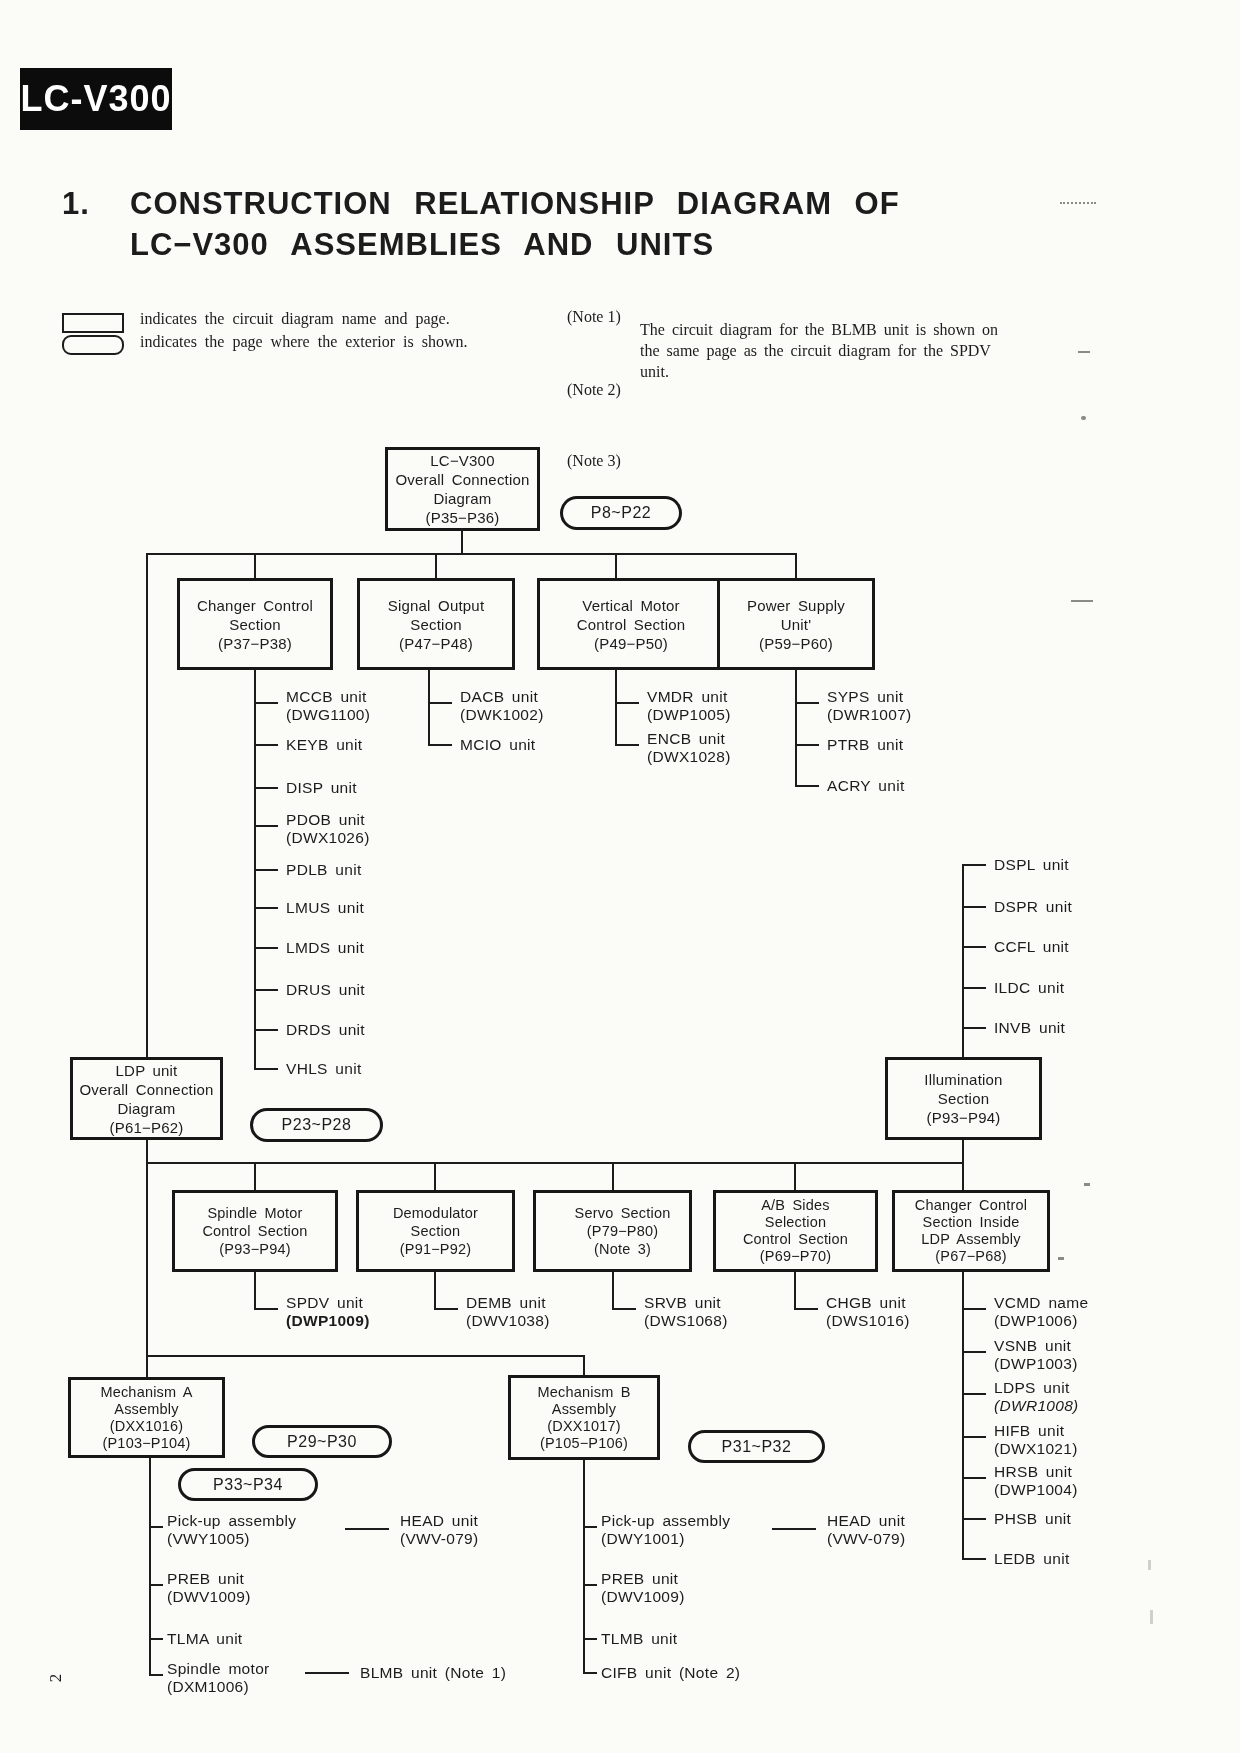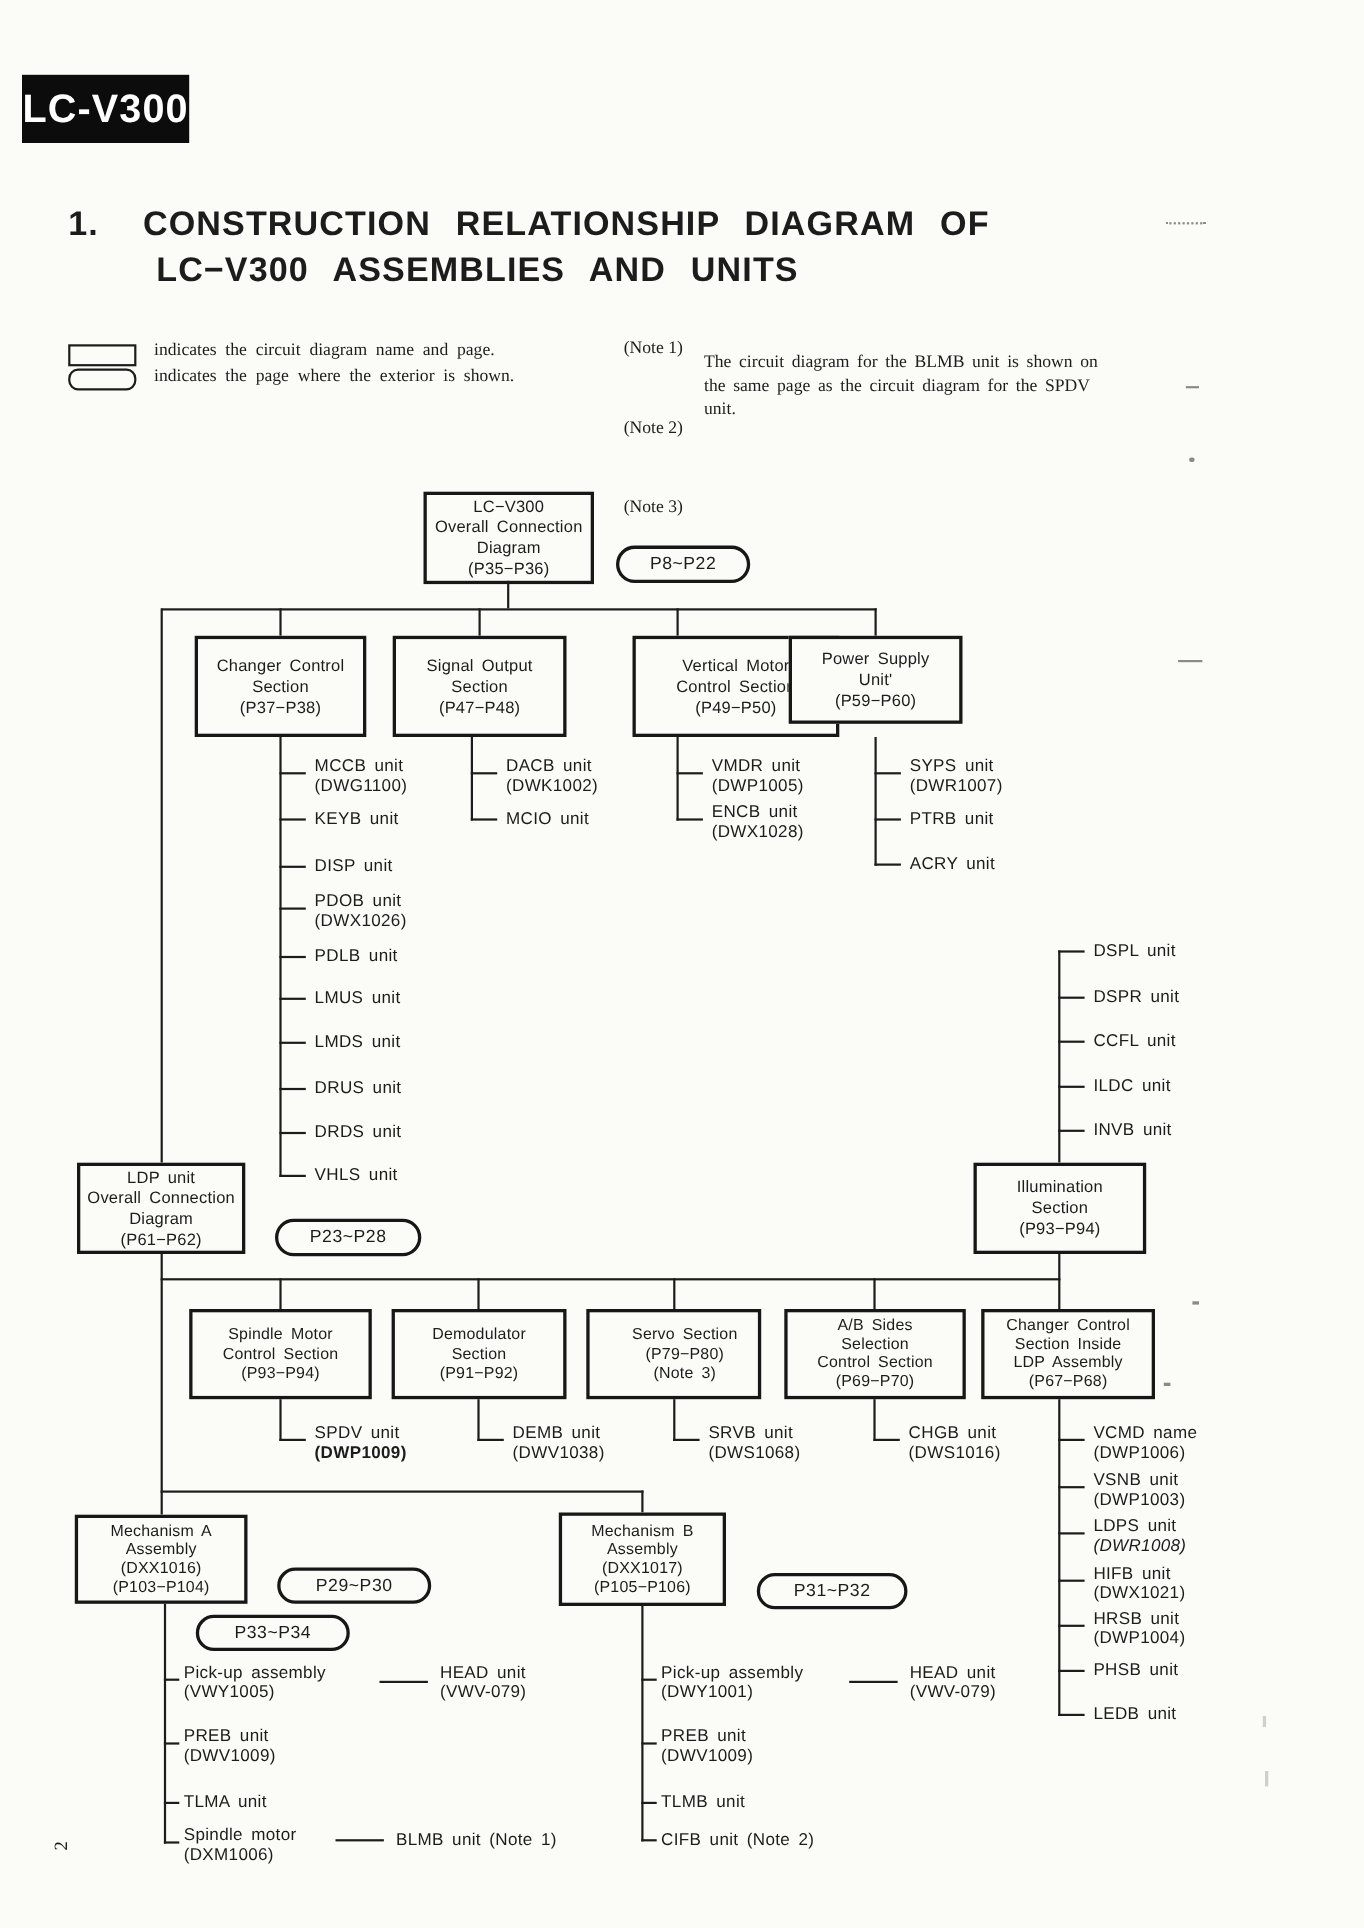--- a/index.html
+++ b/index.html
@@ -26,21 +26,21 @@
   .pagenum{position:absolute;font:17px "Liberation Serif",serif;transform:rotate(-90deg);}
 </style>
 </head>
 <body>
 
 <div class="page">
 
   <div class="badge" style="left:20px;top:68px;width:152px;height:62px;">LC-V300</div>
   <div class="title" style="left:62px;top:186px;">1.</div>
   <div class="title" style="left:130px;top:186px;">CONSTRUCTION RELATIONSHIP DIAGRAM OF</div>
-  <div class="title" style="left:142px;top:227px;">LC−V300 ASSEMBLIES AND UNITS</div>
+  <div class="title" style="left:130px;top:227px;">LC−V300 ASSEMBLIES AND UNITS</div>
 
   <div class="legend-sym" style="left:62px;top:313px;width:58px;height:16px;"></div>
   <div class="legend-txt" style="left:140px;top:310px;">indicates the circuit diagram name and page.</div>
   <div class="legend-sym" style="left:62px;top:335px;width:58px;height:16px;border-radius:9px;"></div>
   <div class="legend-txt" style="left:140px;top:333px;">indicates the page where the exterior is shown.</div>
 
   <div class="note-label" style="left:567px;top:308px;">(Note 1)</div>
   <div class="note-text" style="left:640px;top:296px;width:382px;margin-top:23px;">The circuit diagram for the BLMB unit is shown on the same page as the circuit diagram for the SPDV unit.</div>
   <div class="note-label" style="left:567px;top:381px;">(Note 2)</div>
   <div class="note-label" style="left:567px;top:452px;">(Note 3)</div>
@@ -64,26 +64,26 @@
   <div class="box" style="left:177px;top:578px;width:156px;height:92px;">
     <div>Changer Control</div>
     <div>Section</div>
     <div>(P37−P38)</div>
   </div>
   <div class="box" style="left:357px;top:578px;width:158px;height:92px;">
     <div>Signal Output</div>
     <div>Section</div>
     <div>(P47−P48)</div>
   </div>
-  <div class="box" style="left:537px;top:578px;width:188px;height:92px;margin-left:38px;">
+  <div class="box" style="left:537px;top:578px;width:188px;height:92px;">
     <div>Vertical Motor</div>
     <div>Control Section</div>
     <div>(P49−P50)</div>
   </div>
-  <div class="box" style="left:717px;top:578px;width:158px;height:80px;">
+  <div class="box" style="left:717px;top:578px;width:158px;height:92px;">
     <div>Power Supply</div>
     <div>Unit'</div>
     <div>(P59−P60)</div>
   </div>
 
   <div class="vl" style="left:254px;top:670px;height:400px;"></div>
   <div class="vl" style="left:428px;top:670px;height:76px;"></div>
   <div class="vl" style="left:615px;top:670px;height:76px;"></div>
   <div class="vl" style="left:795px;top:670px;height:117px;"></div>
   <div class="vl" style="left:962px;top:864px;height:193px;"></div>

